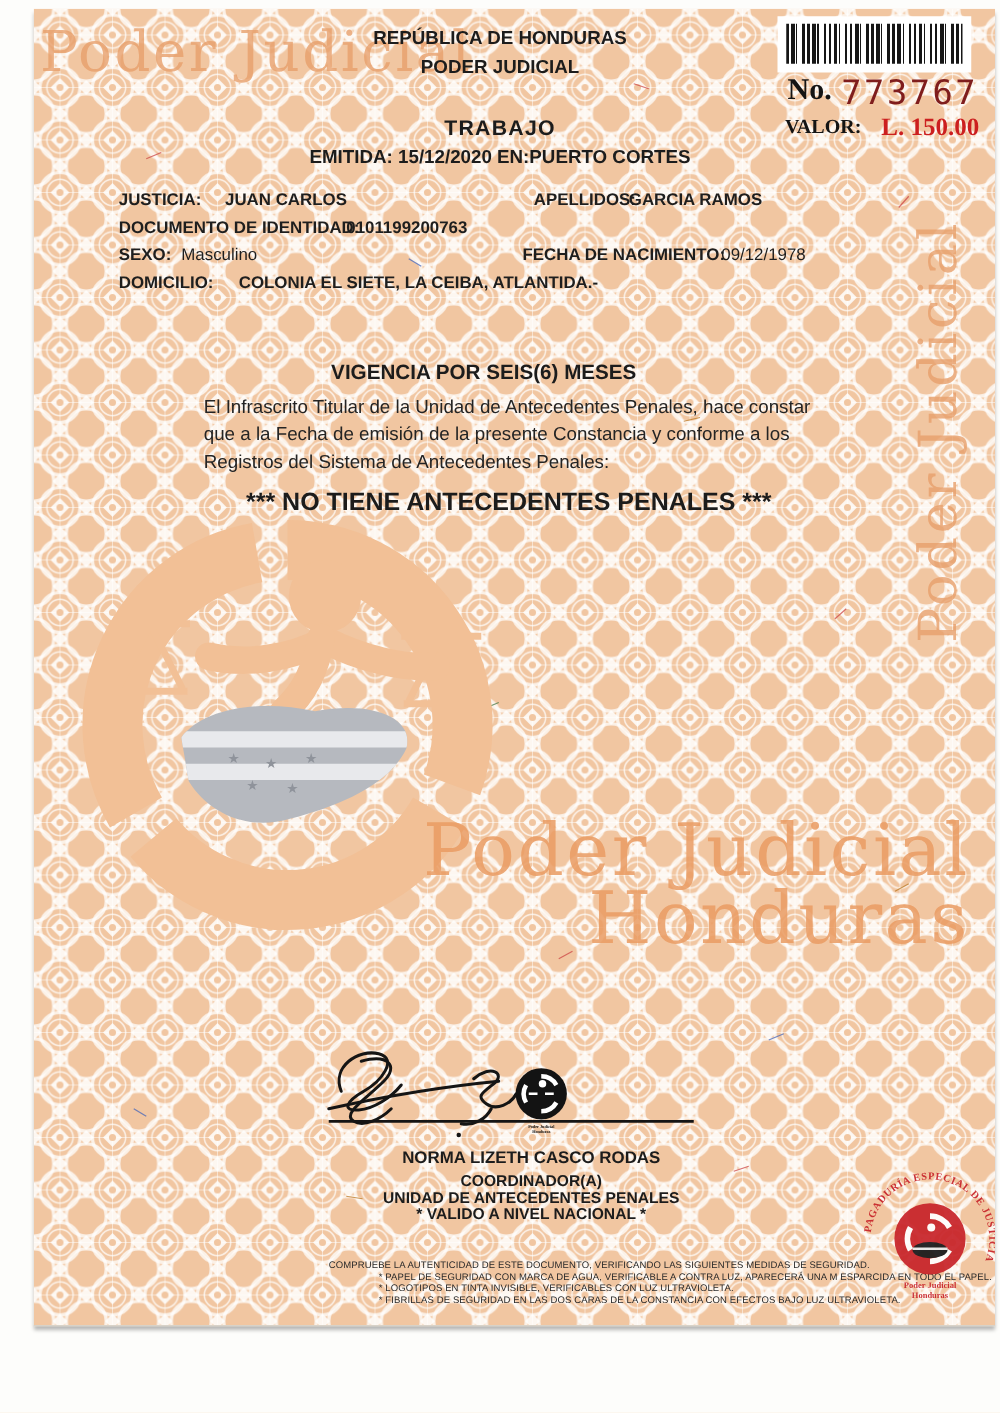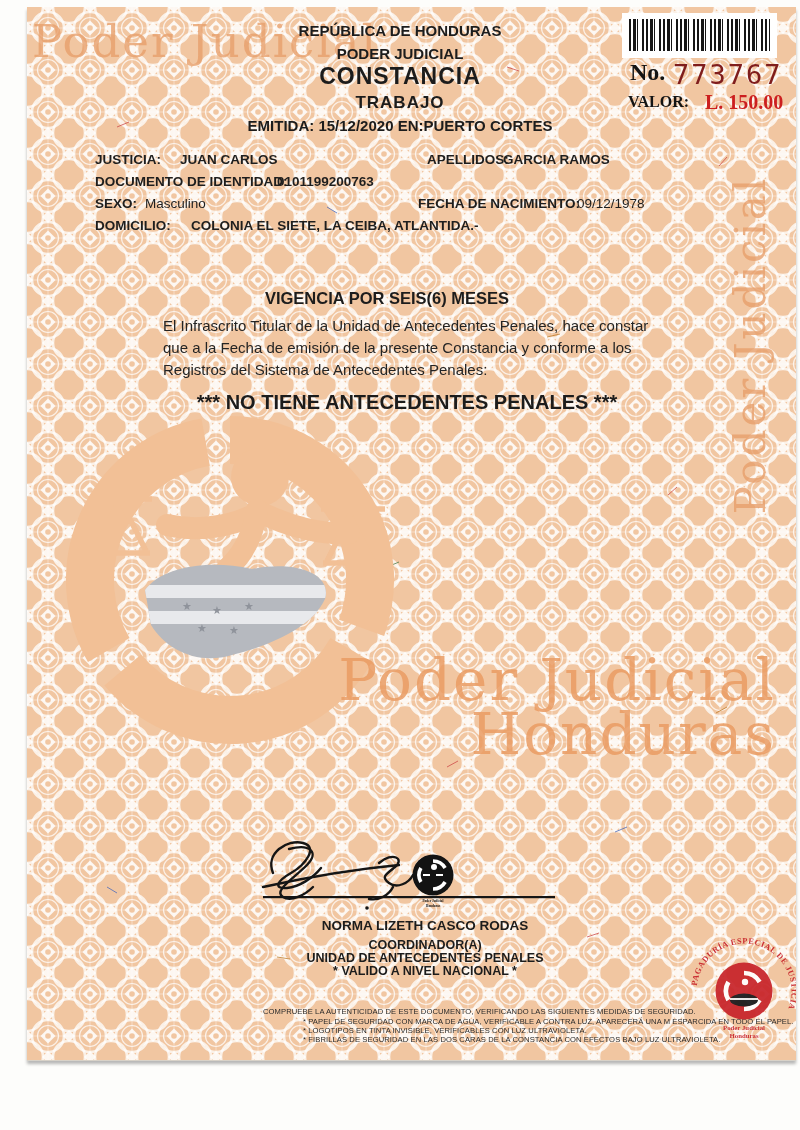--- a/index.html
+++ b/index.html
@@ -153,21 +153,20 @@
 
   <div class="abs wm wm-topleft">Poder Judicial</div>
   <div class="abs wm wm-vertical">Poder Judicial</div>
   <div class="abs wm wm-big">
     <div>Poder Judicial</div>
     <div>Honduras</div>
   </div>
 
   <div class="abs center hline h-small" style="left:373px;top:15px;">REPÚBLICA DE HONDURAS</div>
   <div class="abs center hline h-small" style="left:373px;top:38px;">PODER JUDICIAL</div>
-  <div class="abs center hline h-constancia" style="left:373px;top:56px;">CONSTANCIA</div>
   <div class="abs center hline h-trabajo" style="left:373px;top:86px;">TRABAJO</div>
   <div class="abs center hline h-small" style="left:373px;top:110px;">EMITIDA: 15/12/2020 EN:PUERTO CORTES</div>
 
   <div class="abs barcode-back"></div>
   <div class="abs barcode-bars"></div>
   <span class="abs no-label">No.</span>
   <span class="abs no-number">773767</span>
   <span class="abs valor-label">VALOR:</span>
   <span class="abs valor-value">L. 150.00</span>
 

